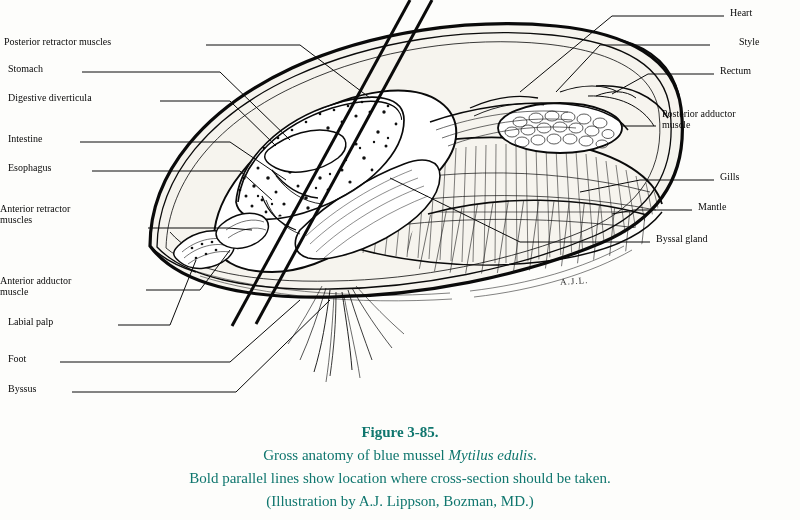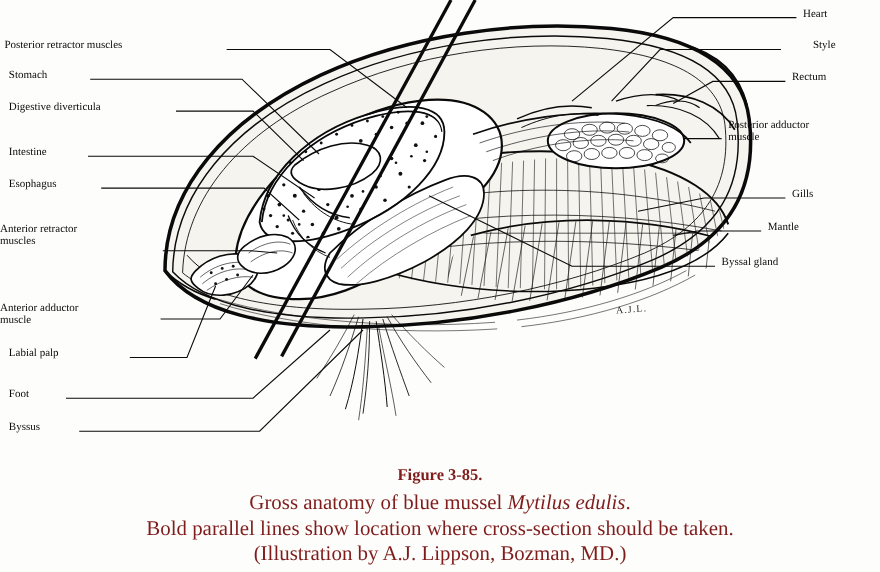--- a/index.html
+++ b/index.html
@@ -29,28 +29,28 @@
   }
   .label.left {
     text-align: left;
   }
   .caption {
     position: absolute;
     left: 0;
     width: 800px;
     text-align: center;
     font-family: "Liberation Serif", serif;
-    color: #7f1d1d;
+    color: #0f766e;
   }
   .caption.fig {
     font-weight: bold;
     font-size: 15px;
   }
   .caption.line {
-    font-size: 19px;
+    font-size: 15px;
   }
   .caption em {
     font-style: italic;
   }
   svg.art {
     position: absolute;
     left: 0;
     top: 0;
     width: 800px;
     height: 520px;

